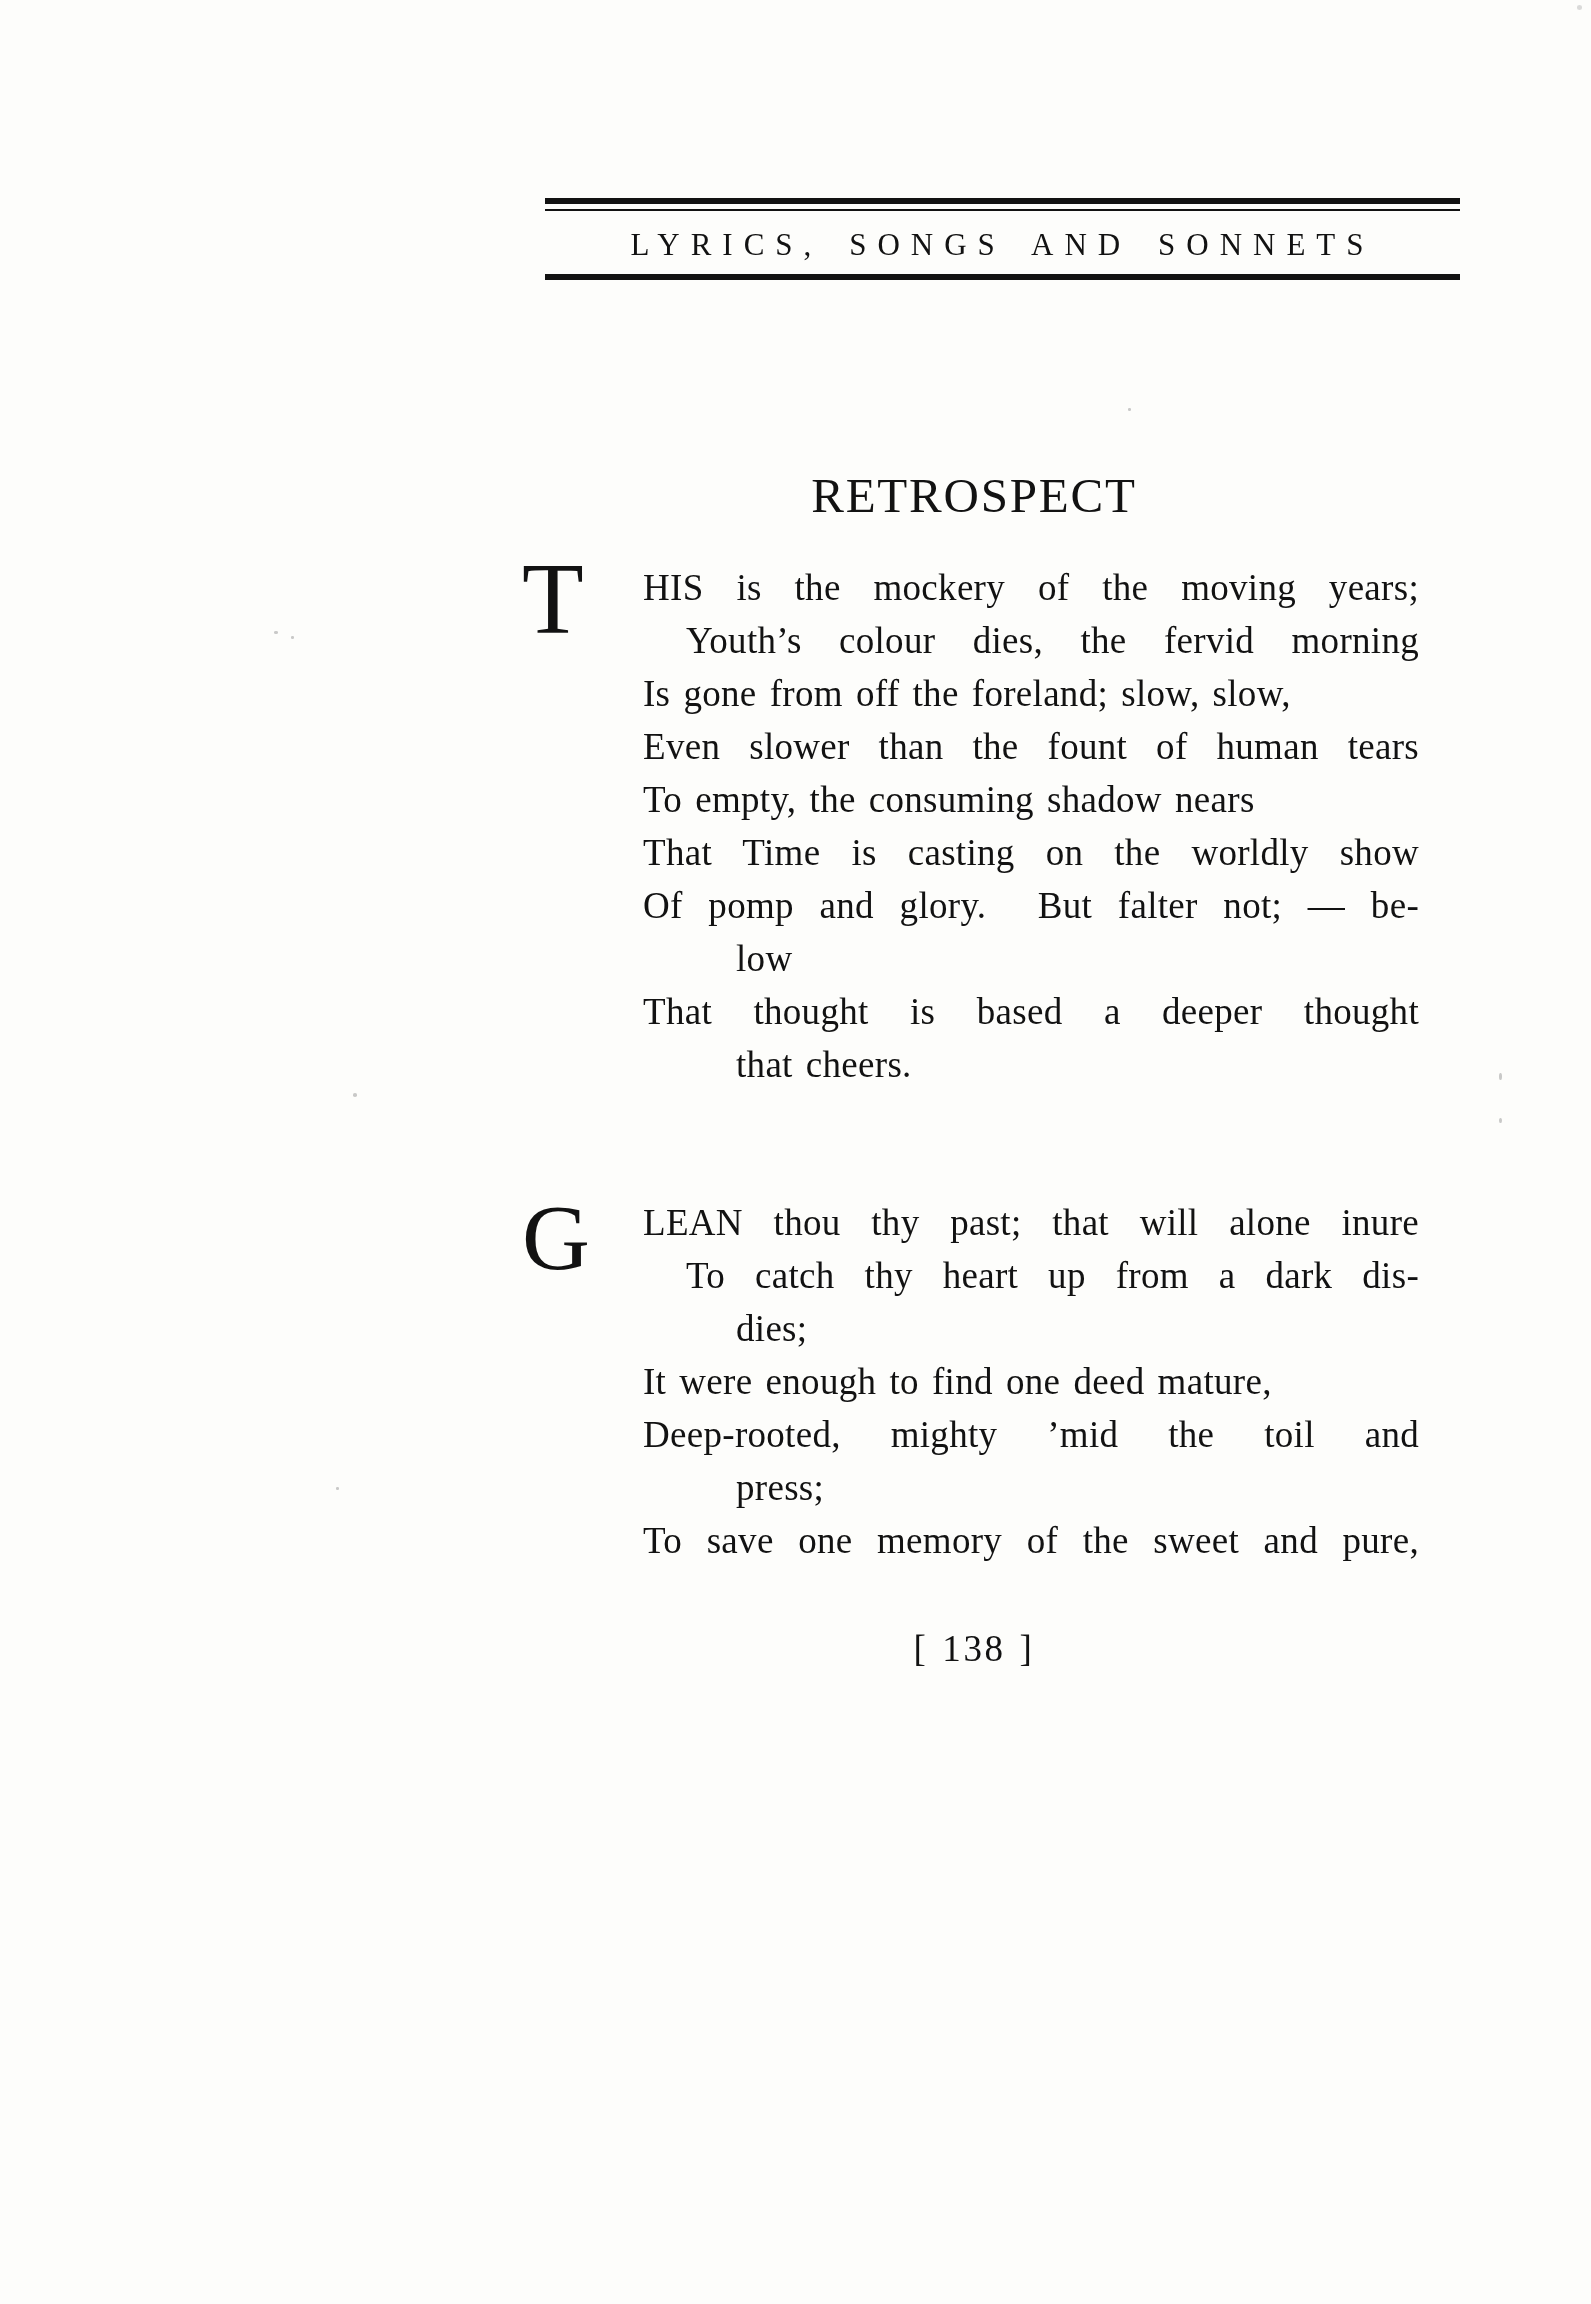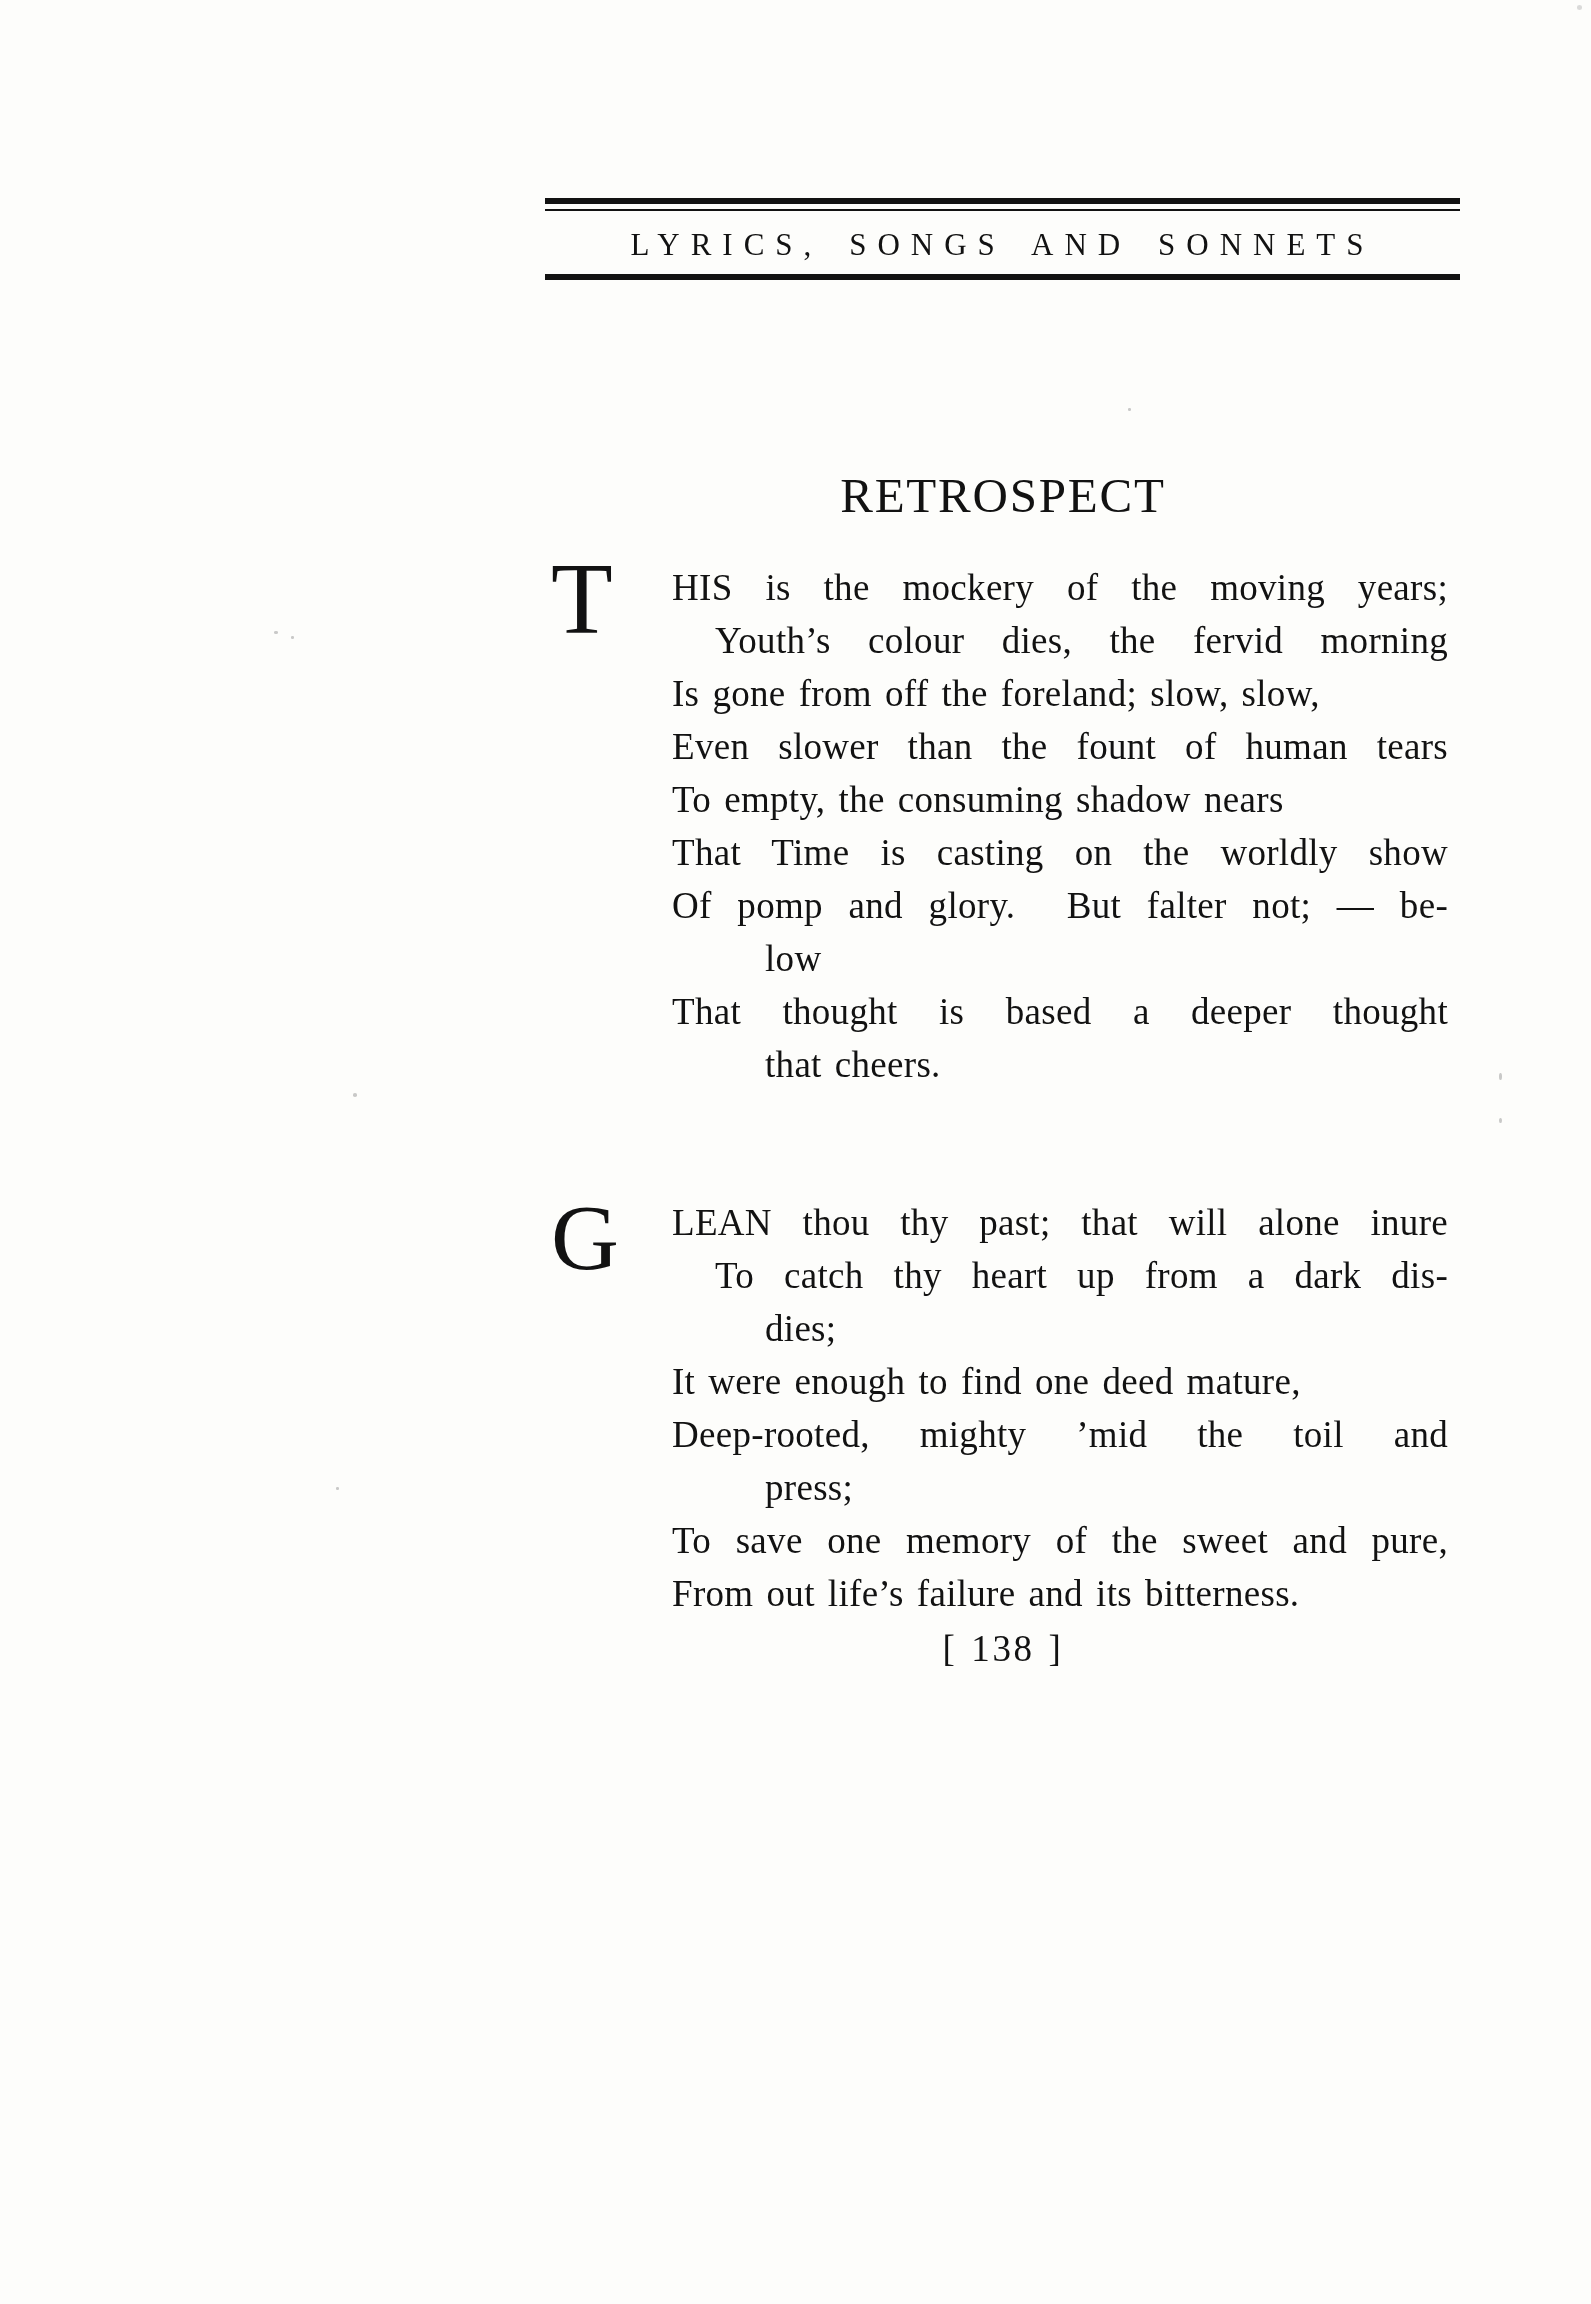--- a/index.html
+++ b/index.html
@@ -27,21 +27,21 @@
     text-align:center;
     font-size:31px;
     line-height:34px;
     letter-spacing:11px;
     word-spacing:8.1px;
     padding:16.3px 0 12.7px 0;
     white-space:nowrap;
   }
   
   .content{
-    position:absolute;left:553px;top:0;width:900px;height:100%;
+    position:absolute;left:524px;top:0;width:900px;height:100%;
   }
   .poem-title{
     position:absolute;top:467px;left:0;width:100%;
     margin:0;
     font-size:49px;
     font-weight:normal;
     letter-spacing:1.8px;
     text-align:center;
     white-space:nowrap;
   }
@@ -112,21 +112,20 @@
 
     <section class="stanza stanza-1">
       <span class="dropcap">G</span>
     <div class="line indent-0 just">LEAN thou thy past; that will alone inure</div>
         <div class="line indent-1 just">To catch thy heart up from a dark dis-</div>
         <div class="line indent-2">dies;</div>
         <div class="line indent-0">It were enough to find one deed mature,</div>
         <div class="line indent-0 just">Deep-rooted, mighty ’mid the toil and</div>
         <div class="line indent-2">press;</div>
         <div class="line indent-0 just">To save one memory of the sweet and pure,</div>
-        <div class="line indent-0">From out life’s failure and its bitterness.</div>
       </section>
 
     <div class="page-number">[ 138 ]</div>
   </main>
 
   <div class="speck" style="left:274px;top:631px;width:3.6px;height:2.7px;"></div>
   <div class="speck" style="left:291px;top:636px;width:2.7px;height:2.7px;"></div>
   <div class="speck" style="left:353px;top:1093px;width:3.6px;height:3.6px;"></div>
   <div class="speck" style="left:336px;top:1487px;width:2.7px;height:2.7px;"></div>
   <div class="speck" style="left:1499px;top:1073px;width:2.7px;height:7.2px;"></div>

